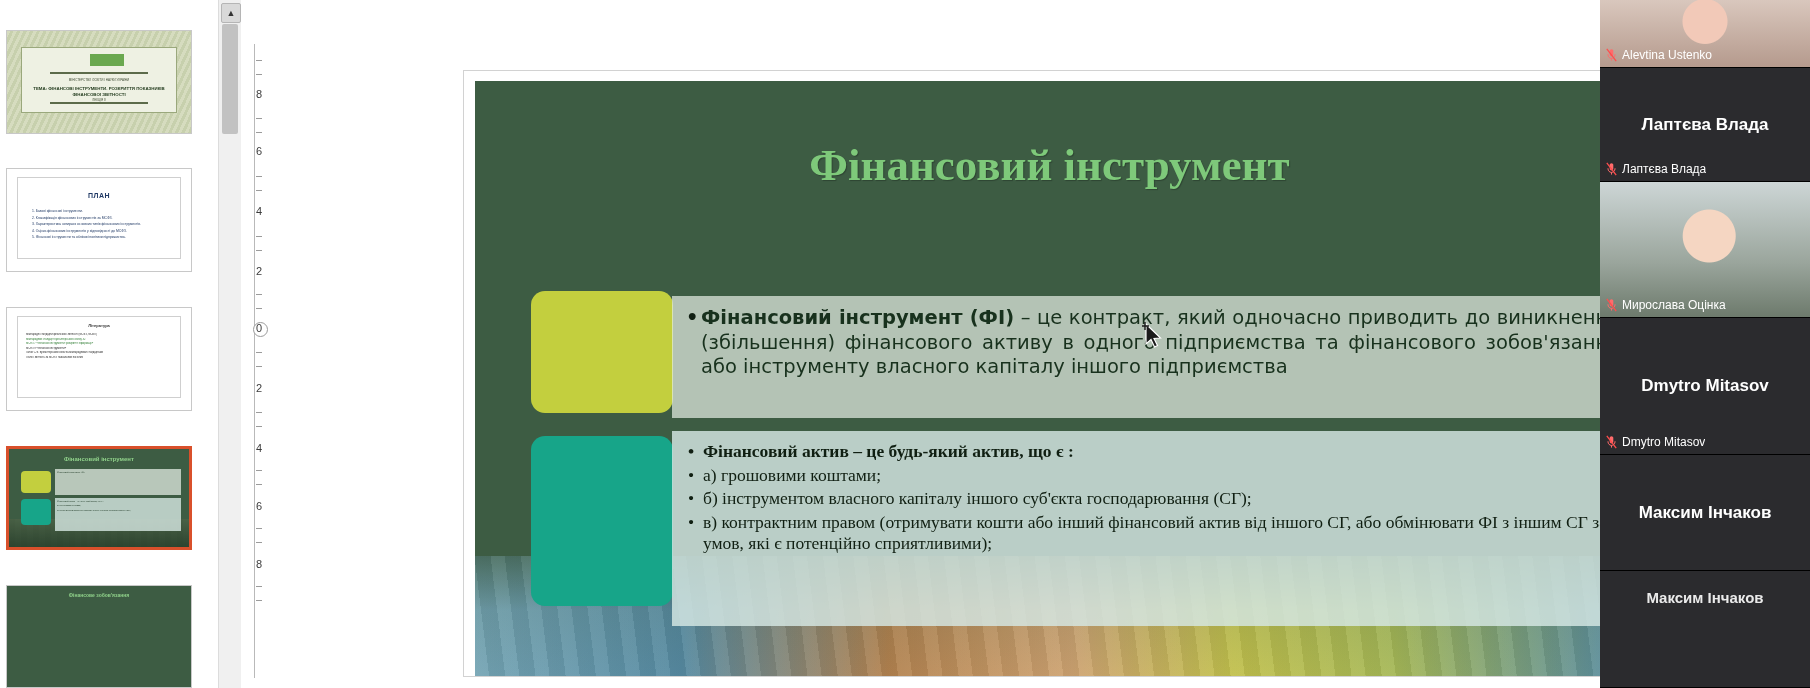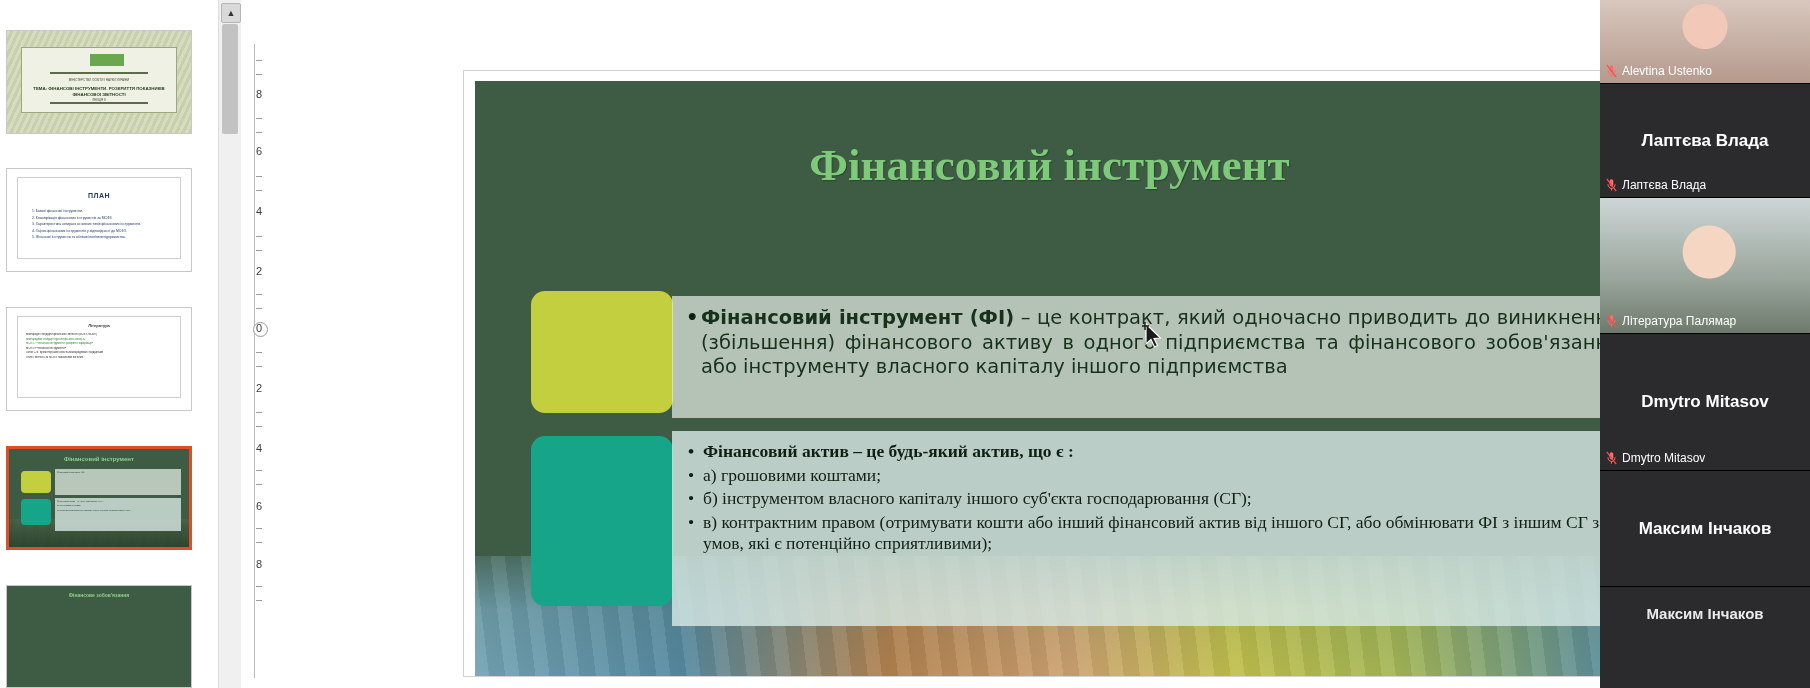--- a/index.html
+++ b/index.html
@@ -567,21 +567,21 @@
     <div id="cursor">
       <svg width="26" height="30" viewBox="0 0 26 30">
         <path d="M4 2 L4 22 L9 17.5 L12.5 25 L15.5 23.5 L12 16.5 L18.5 16 Z" fill="#1a1a1a" stroke="#ffffff" stroke-width="1.2"></path>
         <path d="M1 6 H9 M5 2 V10" stroke="#1a1a1a" stroke-width="1.4" fill="none" transform="translate(-2,-2)"></path>
       </svg>
     </div>
   </div>
 
   <div id="participants">
 
-    <div class="p-tile" style="height:84px;">
+    <div class="p-tile" style="height:68px;">
       <div class="p-video p-avatar-photo1"></div>
       <div class="p-label">
         <span class="mic-off">
           <svg width="11" height="14" viewBox="0 0 11 14">
               <path d="M5.5 1.2c-1 0-1.8.8-1.8 1.8v3.6c0 1 .8 1.8 1.8 1.8s1.8-.8 1.8-1.8V3c0-1-.8-1.8-1.8-1.8z" fill="#ff6b6b"></path>
               <path d="M2 6.2v.6c0 2 1.6 3.6 3.5 3.6S9 8.8 9 6.8v-.6" stroke="#ff6b6b" stroke-width="1" fill="none"></path>
               <path d="M5.5 10.4V12.6" stroke="#ff6b6b" stroke-width="1"></path>
               <path d="M0.8 0.8 L10.2 13.2" stroke="#ff4d4d" stroke-width="1.3"></path>
             </svg>
         </span>
@@ -609,21 +609,21 @@
       <div class="p-video p-avatar-photo2"></div>
       <div class="p-label">
         <span class="mic-off">
           <svg width="11" height="14" viewBox="0 0 11 14">
               <path d="M5.5 1.2c-1 0-1.8.8-1.8 1.8v3.6c0 1 .8 1.8 1.8 1.8s1.8-.8 1.8-1.8V3c0-1-.8-1.8-1.8-1.8z" fill="#ff6b6b"></path>
               <path d="M2 6.2v.6c0 2 1.6 3.6 3.5 3.6S9 8.8 9 6.8v-.6" stroke="#ff6b6b" stroke-width="1" fill="none"></path>
               <path d="M5.5 10.4V12.6" stroke="#ff6b6b" stroke-width="1"></path>
               <path d="M0.8 0.8 L10.2 13.2" stroke="#ff4d4d" stroke-width="1.3"></path>
             </svg>
         </span>
-        <span class="p-label-text">Література Палямар</span>
+        <span class="p-label-text">Мирослава Оцінка</span>
       </div>
     </div>
 
     <div class="p-tile" style="height:137px;">
       <div class="p-video"></div>
       <div class="p-name-center">Dmytro Mitasov</div>
       <div class="p-label">
         <span class="mic-off">
           <svg width="11" height="14" viewBox="0 0 11 14">
               <path d="M5.5 1.2c-1 0-1.8.8-1.8 1.8v3.6c0 1 .8 1.8 1.8 1.8s1.8-.8 1.8-1.8V3c0-1-.8-1.8-1.8-1.8z" fill="#ff6b6b"></path>

